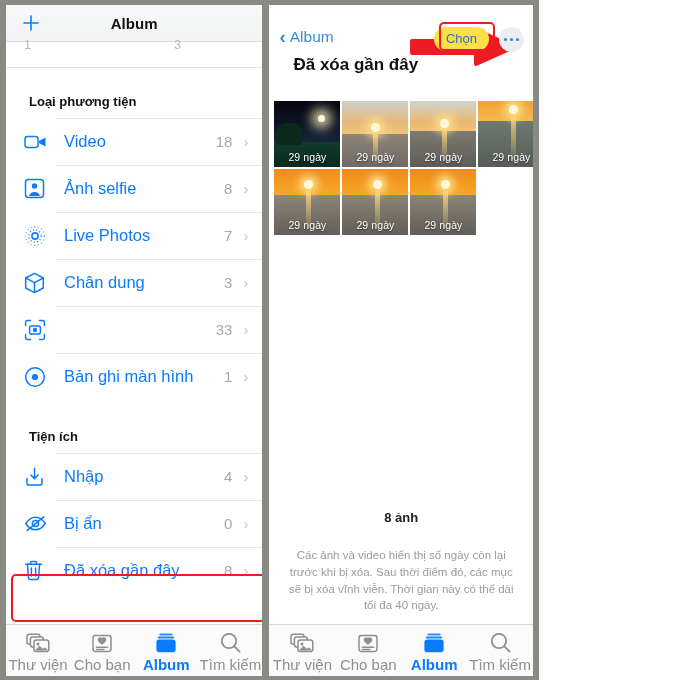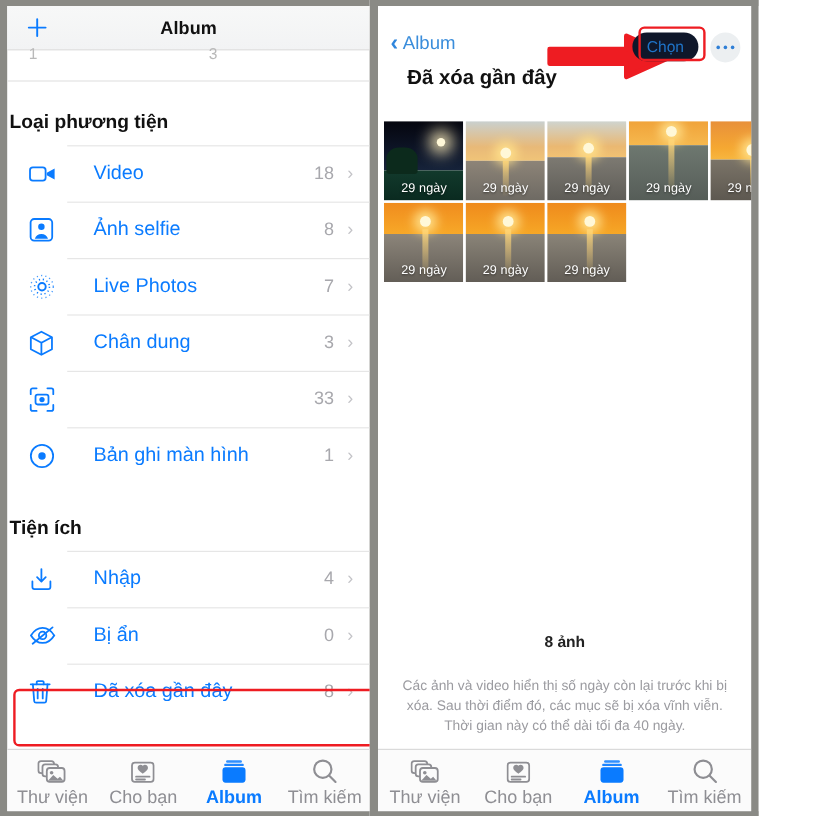--- a/index.html
+++ b/index.html
@@ -4,21 +4,21 @@
 <style>
   * { box-sizing: border-box; margin: 0; padding: 0; }
   html, body {
     width: 680px; height: 680px;
     font-family: "Liberation Sans", sans-serif;
     background: #ffffff;
     overflow: hidden;
   }
   #root {
     position: relative;
-    width: 632px; height: 680px;
+    width: 539px; height: 680px;
     background: #9a9a95;
     display: flex;
   }
 
   
   .phone {
     position: relative;
     height: 680px;
     background: #ffffff;
     overflow: hidden;
@@ -51,41 +51,41 @@
     position: relative; height: 26px;
     border-bottom: 1px solid #e3e3e3;
     color: #b9b9b9; font-size: 13px;
   }
   .partial-row .pa { position:absolute; left:18px; top:-5px; }
   .partial-row .pb { position:absolute; left:168px; top:-5px; }
 
   .gap { height: 21px; }
 
   .sec-head {
-    font-size: 16px; font-weight: bold; color: #111;
-    padding: 5px 0 9px 2px;
+    font-size: 13px; font-weight: bold; color: #111;
+    padding: 5px 0 9px 23px;
   }
   .sec-head.second { padding-top: 8px; }
 
   .rows { }
   .row {
     position: relative;
     display: flex; align-items: center;
     height: 47px;
     padding-left: 18px; padding-right: 14px;
   }
   .row + .row::before,
   .row.sep::before {
     content: ""; position: absolute; left: 50px; right: 0; top: 0;
     height: 1px; background: #e6e6e6;
   }
   .row .ic { width: 26px; height: 24px; color: #0a7bff; flex: 0 0 26px; display:flex; align-items:center; }
   .row .ic svg { display: block; }
   .row .lbl {
-    margin-left: 28px;
+    margin-left: 14px;
     font-size: 16.5px; color: #0a7bff;
     white-space: nowrap;
   }
   .row .cnt {
     margin-left: auto;
     font-size: 15px; color: #a8a8ad;
   }
   .row .chev {
     margin-left: 11px; color: #c3c3c7;
     font-size: 15px; line-height: 1;
@@ -127,21 +127,21 @@
     display: flex; align-items: center; gap: 4px;
     color: #3a8ddb; font-size: 15.5px;
   }
   .r-back .bchev { color:#2f86dd; font-size: 19px; line-height: 1; font-weight: 600;}
   .r-title {
     position: absolute; left: 24px; top: 50px;
     font-size: 17px; font-weight: bold; color: #111;
   }
   .choose-btn {
     position: absolute; right: 44px; top: 22px;
-    background: #0f172a; border-radius: 12px;
+    background: #fde047; border-radius: 12px;
     padding: 4px 12px 5px;
     font-size: 13px; color: #1f74c8;
   }
   .redbox.choose { right: 38px; top: 17px; width: 56px; height: 29px; }
   .more-btn {
     position: absolute; right: 9px; top: 22px;
     width: 25px; height: 25px; border-radius: 50%;
     background: #eceff1;
     display: flex; align-items: center; justify-content: center;
     gap: 2.5px;

